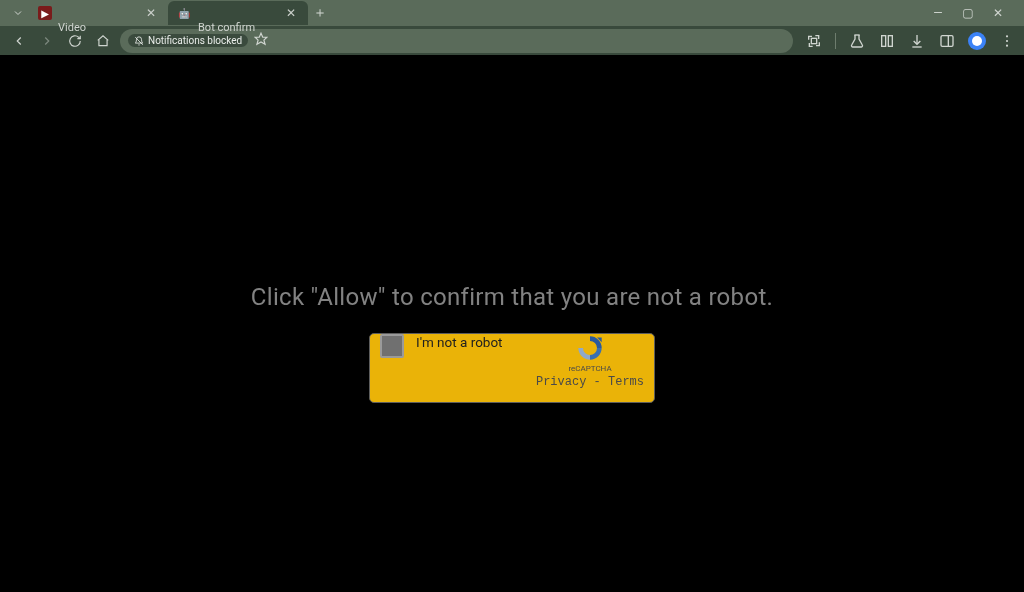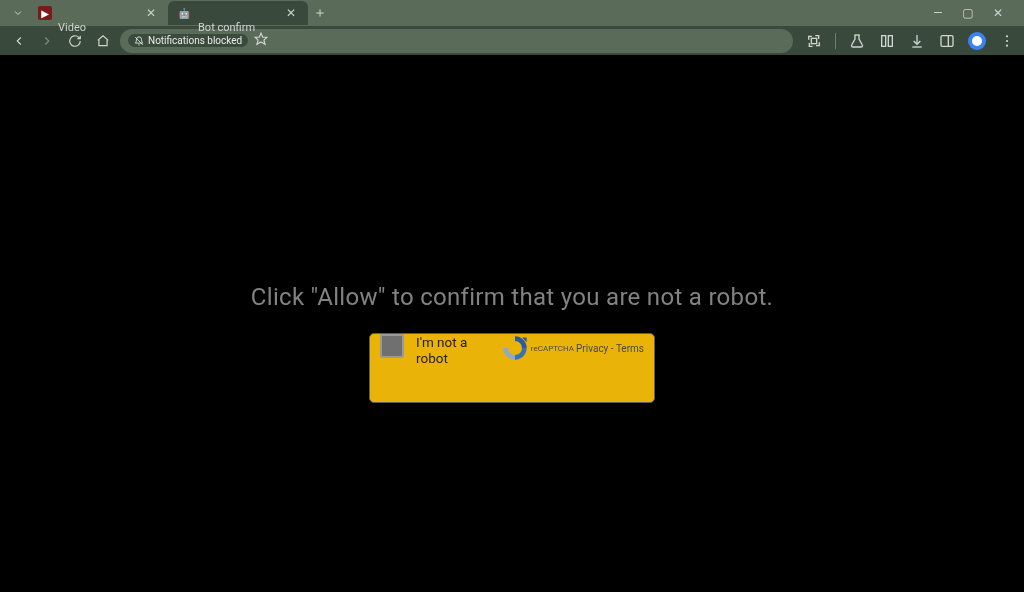--- a/index.html
+++ b/index.html
@@ -35,25 +35,25 @@
 .avatar { width: 18px; height: 18px; border-radius:50%; background:#3b82f6; display:flex; align-items:center; justify-content:center; }
 .avatar-inner { width:10px; height:10px; border-radius:50%; background:#fff; }
 
 
 .page { position:absolute; top:55px; left:0; right:0; bottom:0; background:#000; display:flex; flex-direction:column; align-items:center; }
 .headline { color:#828282; font-size: 24px; font-weight: 400; margin-top: 228px; letter-spacing: 0.3px; }
 
 .recaptcha { margin-top: 22px; width: 286px; height: 70px; background: #eab308; border: 1px solid #5d5d5d; border-radius: 5px; display:flex; align-items:flex-start; padding: 0 10px; gap: 12px; }
 .recaptcha .checkbox { width: 24px; height: 24px; border: 2px solid #9a9a9a; border-radius: 2px; background: #707070; }
 .recaptcha .label { font-size: 13.5px; color: #1f1f1f; flex:1; }
-.recaptcha .brand { display:flex; flex-direction:row; align-items:center; gap:2px; }
+.recaptcha .brand { display:flex; flex-direction:column; align-items:center; gap:2px; }
 .recaptcha .brand .logo { width: 28px; height: 28px; }
 .recaptcha .brand .logo svg { width:28px; height:28px; }
 .recaptcha .brand .brand-name { font-size: 8px; color: #4a4a4a; }
-.recaptcha .brand .brand-links { font-size: 10px; color: #4a4a4a; }
+.recaptcha .brand .brand-links { font-size: 12px; color: #4a4a4a; font-family: Liberation Mono, monospace; }
 </style>
 </head>
 <body>
 
 <div class="browser-chrome">
 
   <div class="tab-strip">
     <div class="tab-dropdown">
       <svg viewBox="0 0 24 24" width="12" height="12" fill="none" stroke="currentColor" stroke-width="2">
           <polyline points="6 9 12 15 18 9"></polyline>

